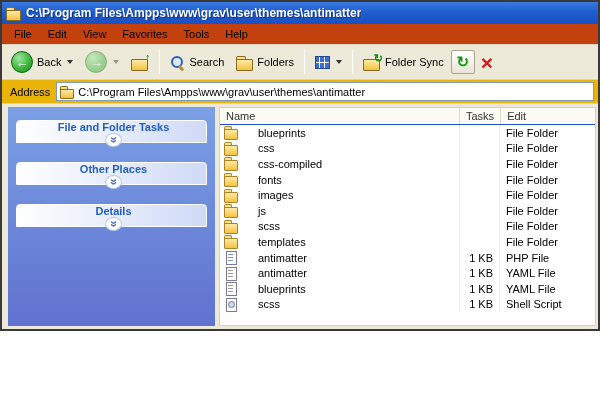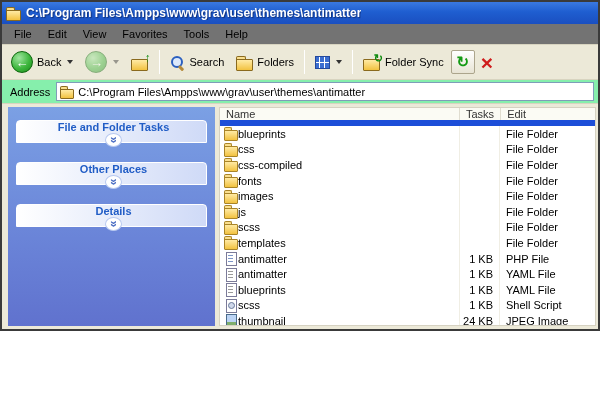--- a/index.html
+++ b/index.html
@@ -28,21 +28,21 @@
   }
   .tb-foldericon { position:relative; width:15px; height:13px; flex:0 0 15px; }
   .tb-foldericon::after { content:""; position:absolute; left:0; top:3px; width:13px; height:9px;
     background:linear-gradient(#ffeaa4,#f2c240); border:1px solid #8a6a1e; border-radius:1px; }
   .tb-foldericon::before { content:""; position:absolute; left:0; top:0; width:7px; height:4px;
     background:#fadf8e; border:1px solid #8a6a1e; border-bottom:0; border-radius:2px 2px 0 0; }
 
   
   .menubar {
     height:21px; flex:0 0 21px;
-    background:#737373;
+    background:#c2410c;
     display:flex; align-items:center;
     padding-left:4px;
     border-bottom:1px solid #d8d4c0;
     font-size:11px;
   }
   .menu-item { padding:3px 8px; color:#000; cursor:default; }
 
   
   .toolbar {
     height:35px; flex:0 0 35px;
@@ -96,21 +96,21 @@
     font-weight:bold; font-size:11px; z-index:2; }
 
   .btn-refresh { width:24px; height:24px; border:1px solid #aca58c; border-radius:2px;
     background:linear-gradient(#fff,#e8e4d4); color:#149a14; font-size:15px; font-weight:bold;
     display:flex; align-items:center; justify-content:center; }
   .icon-red-x { color:#cf1d1d; font-size:21px; font-weight:bold; line-height:1; padding:0 4px; }
 
   
   .addressbar {
     height:24px; flex:0 0 24px;
-    background:#86efac;
+    background:#eab308;
     border-bottom:1px solid #d8d4c0;
     display:flex; align-items:center;
     padding:0 4px 0 8px; gap:6px;
     font-size:11px;
   }
   .address-field {
     flex:1; height:19px;
     background:#fff; border:1px solid #7f9db9;
     display:flex; align-items:center; gap:4px;
     padding:0 3px; font-size:11px; overflow:hidden; white-space:nowrap;
@@ -146,29 +146,29 @@
     color:#4d6fc4; font-weight:bold; font-size:12px;
     display:flex; align-items:center; justify-content:center;
   }
   .chevron-glyph { display:inline-block; transform:rotate(-90deg); line-height:1; }
 
   .filearea {
     flex:1; background:#fff; border:1px solid #d6d2c2;
     display:flex; flex-direction:column; overflow:hidden;
     font-size:11px;
   }
-  .col-headers { display:flex; flex:0 0 17px; background:#fbfbf4; border-bottom:6px solid #1d4ed8; color:#333; }
+  .col-headers { display:flex; flex:0 0 17px; background:#fbfbf4; border-bottom:1px solid #1d4ed8; color:#333; }
   .col-h { display:flex; align-items:center; padding:0 6px; border-right:1px solid #e0ddd0; }
   .col-name-h { flex:0 0 240px; }
   .col-size-h { flex:0 0 40px; justify-content:flex-end; }
   .col-type-h { flex:1; border-right:none; }
 
   .rows { flex:1; overflow:hidden; }
   .file-row { display:flex; height:15.6px; align-items:center; }
-  .cell-name { flex:0 0 240px; display:flex; align-items:center; gap:0; padding-left:4px; border-right:1px solid #f0eee4; overflow:hidden; white-space:nowrap; height:100%; }
+  .cell-name { flex:0 0 240px; display:flex; align-items:center; gap:20px; padding-left:4px; border-right:1px solid #f0eee4; overflow:hidden; white-space:nowrap; height:100%; }
   .cell-size { flex:0 0 40px; text-align:right; padding-right:6px; border-right:1px solid #f0eee4; height:100%; display:flex; align-items:center; justify-content:flex-end; }
   .cell-type { flex:1; padding-left:6px; white-space:nowrap; overflow:hidden; }
 
   
   .fic { flex:0 0 14px; width:14px; height:13px; position:relative; }
   .icon-folder::after { content:""; position:absolute; left:0; top:3px; width:12px; height:9px;
     background:linear-gradient(#ffeaa4,#f2c240); border:1px solid #a98428; border-radius:1px; }
   .icon-folder::before { content:""; position:absolute; left:0; top:0; width:6px; height:4px;
     background:#fadf8e; border:1px solid #a98428; border-bottom:0; border-radius:2px 2px 0 0; }
 
@@ -376,26 +376,18 @@
           <div class="cell-type">YAML File</div>
         </div>
           <div class="file-row">
           <div class="cell-name">
             <span class="fic icon-script"></span>
             <span>scss</span>
           </div>
           <div class="cell-size">1 KB</div>
           <div class="cell-type">Shell Script</div>
         </div>
-          <div class="file-row">
-          <div class="cell-name">
-            <span class="fic icon-image"></span>
-            <span>thumbnail</span>
-          </div>
-          <div class="cell-size">24 KB</div>
-          <div class="cell-type">JPEG Image</div>
-        </div>
         </div>
 
     </div>
 
   </div>
 </div>
 
 </body></html>

